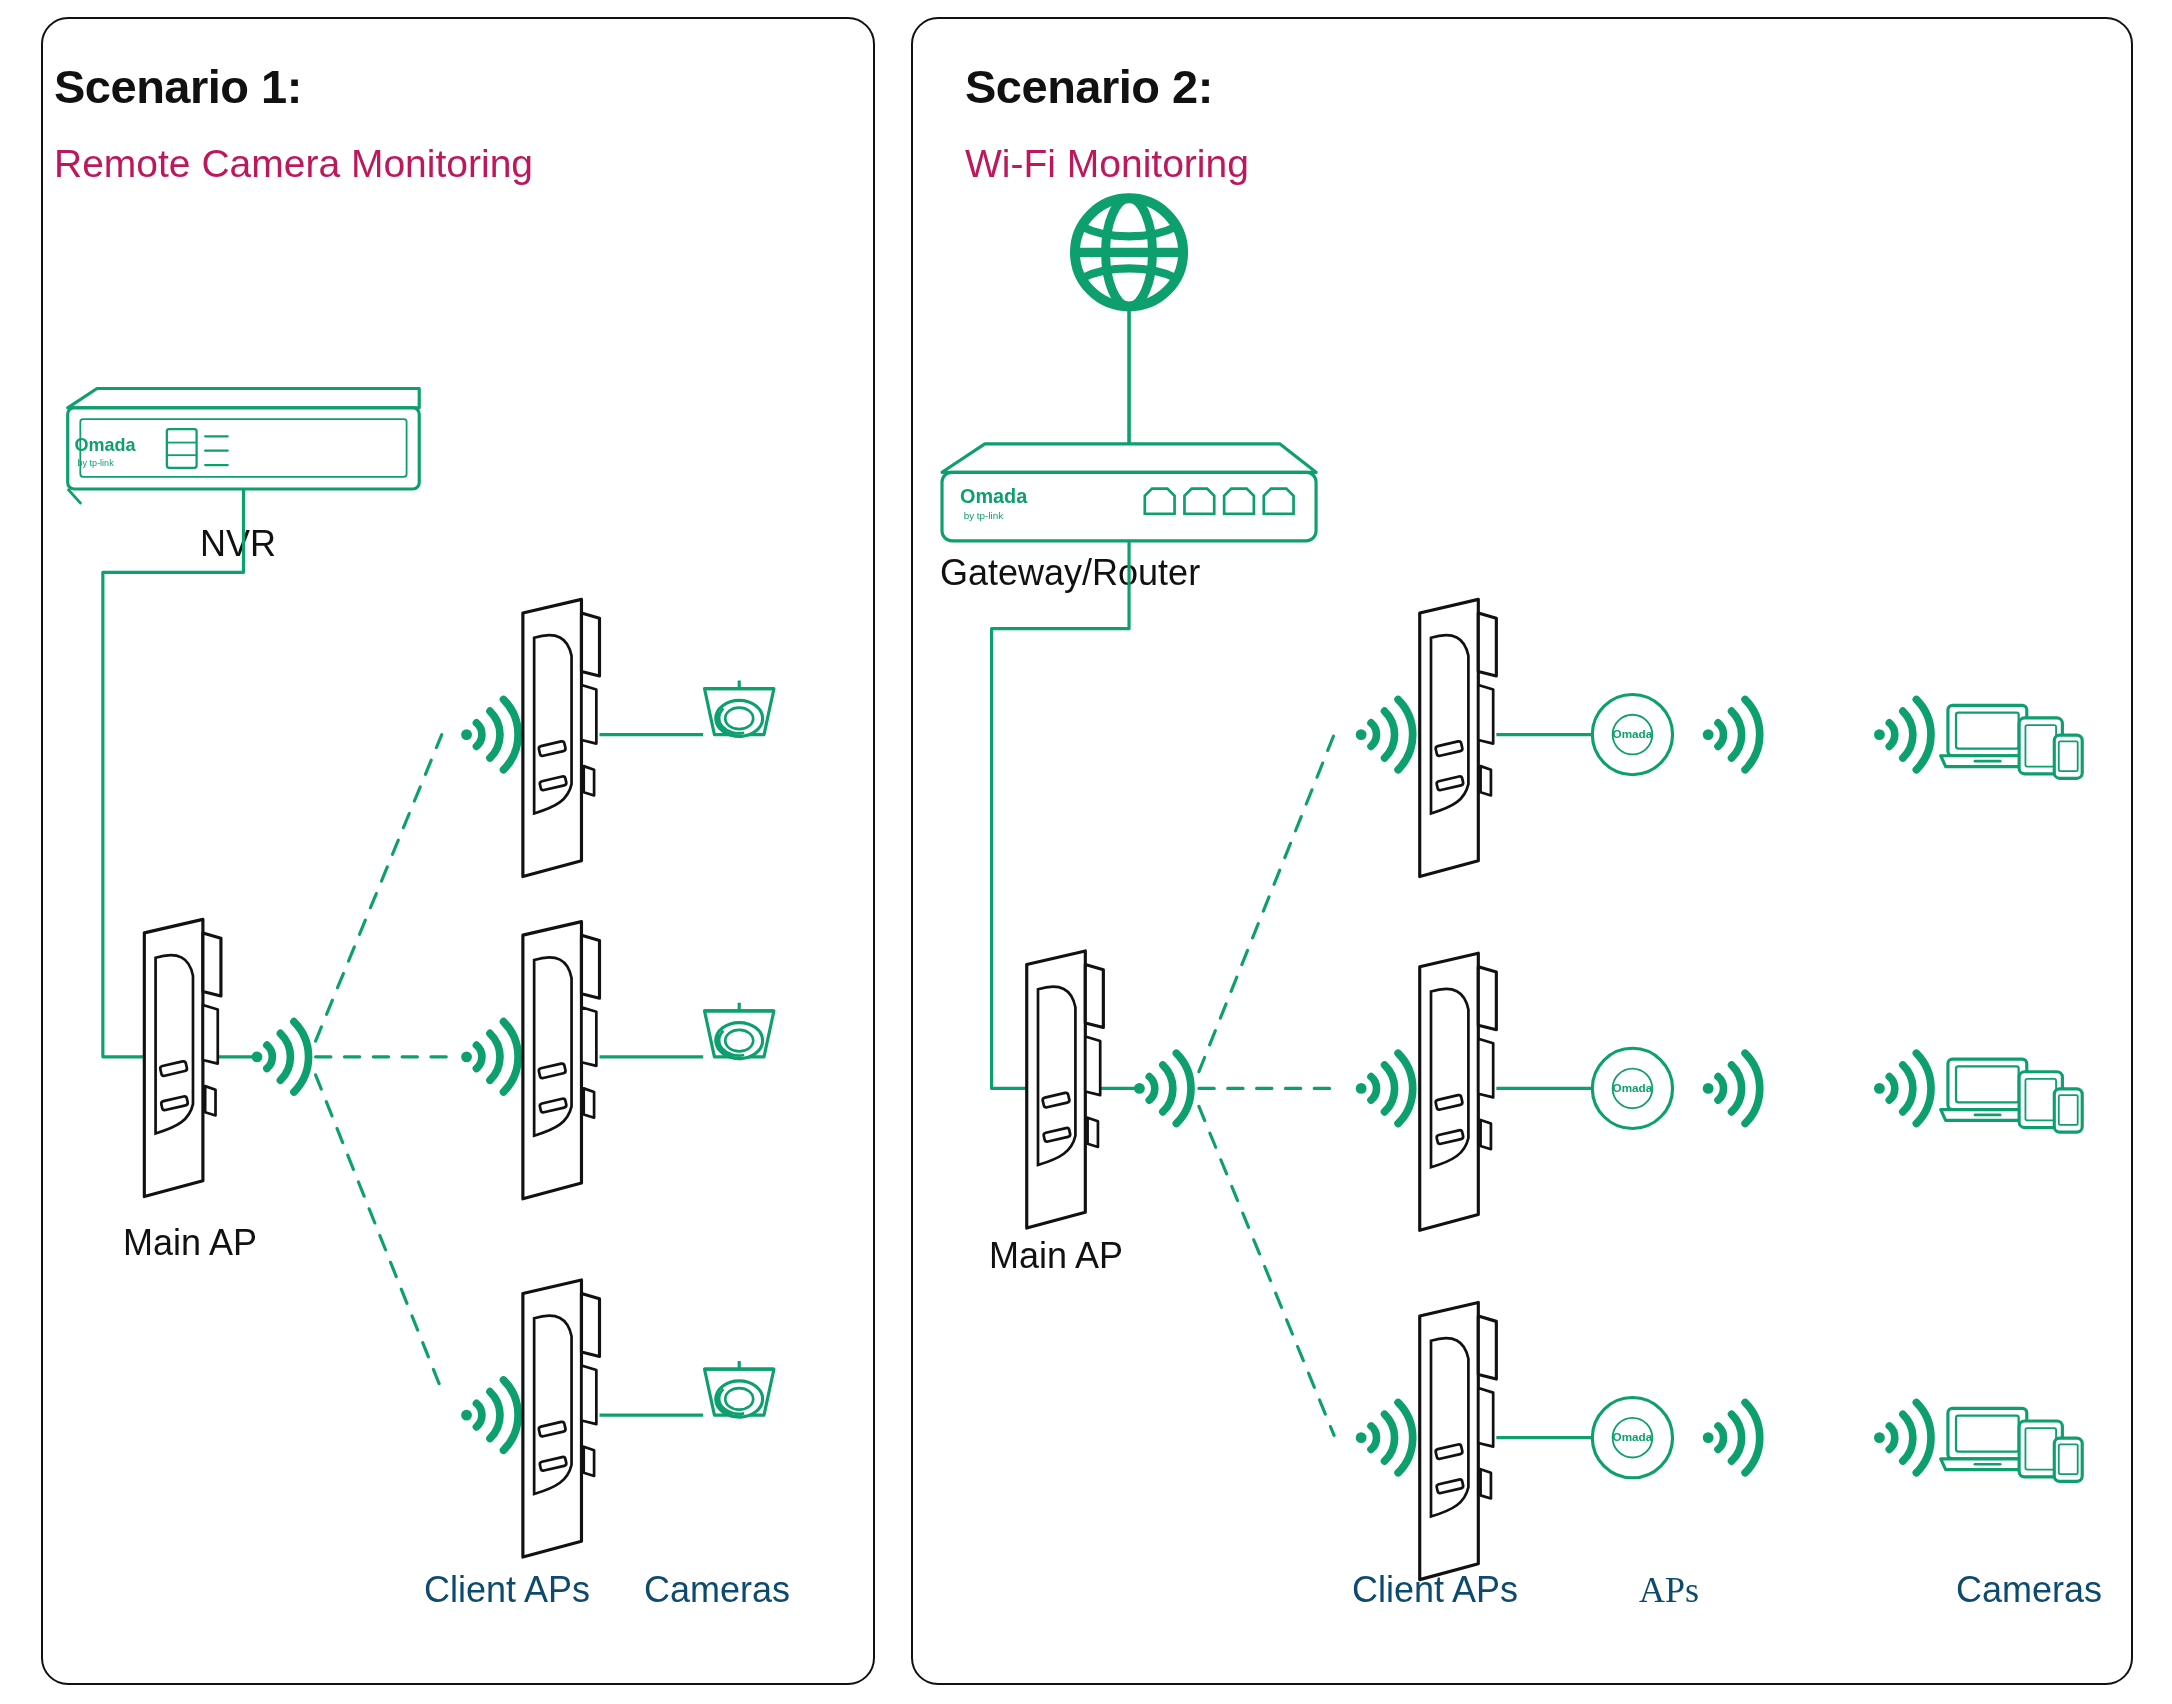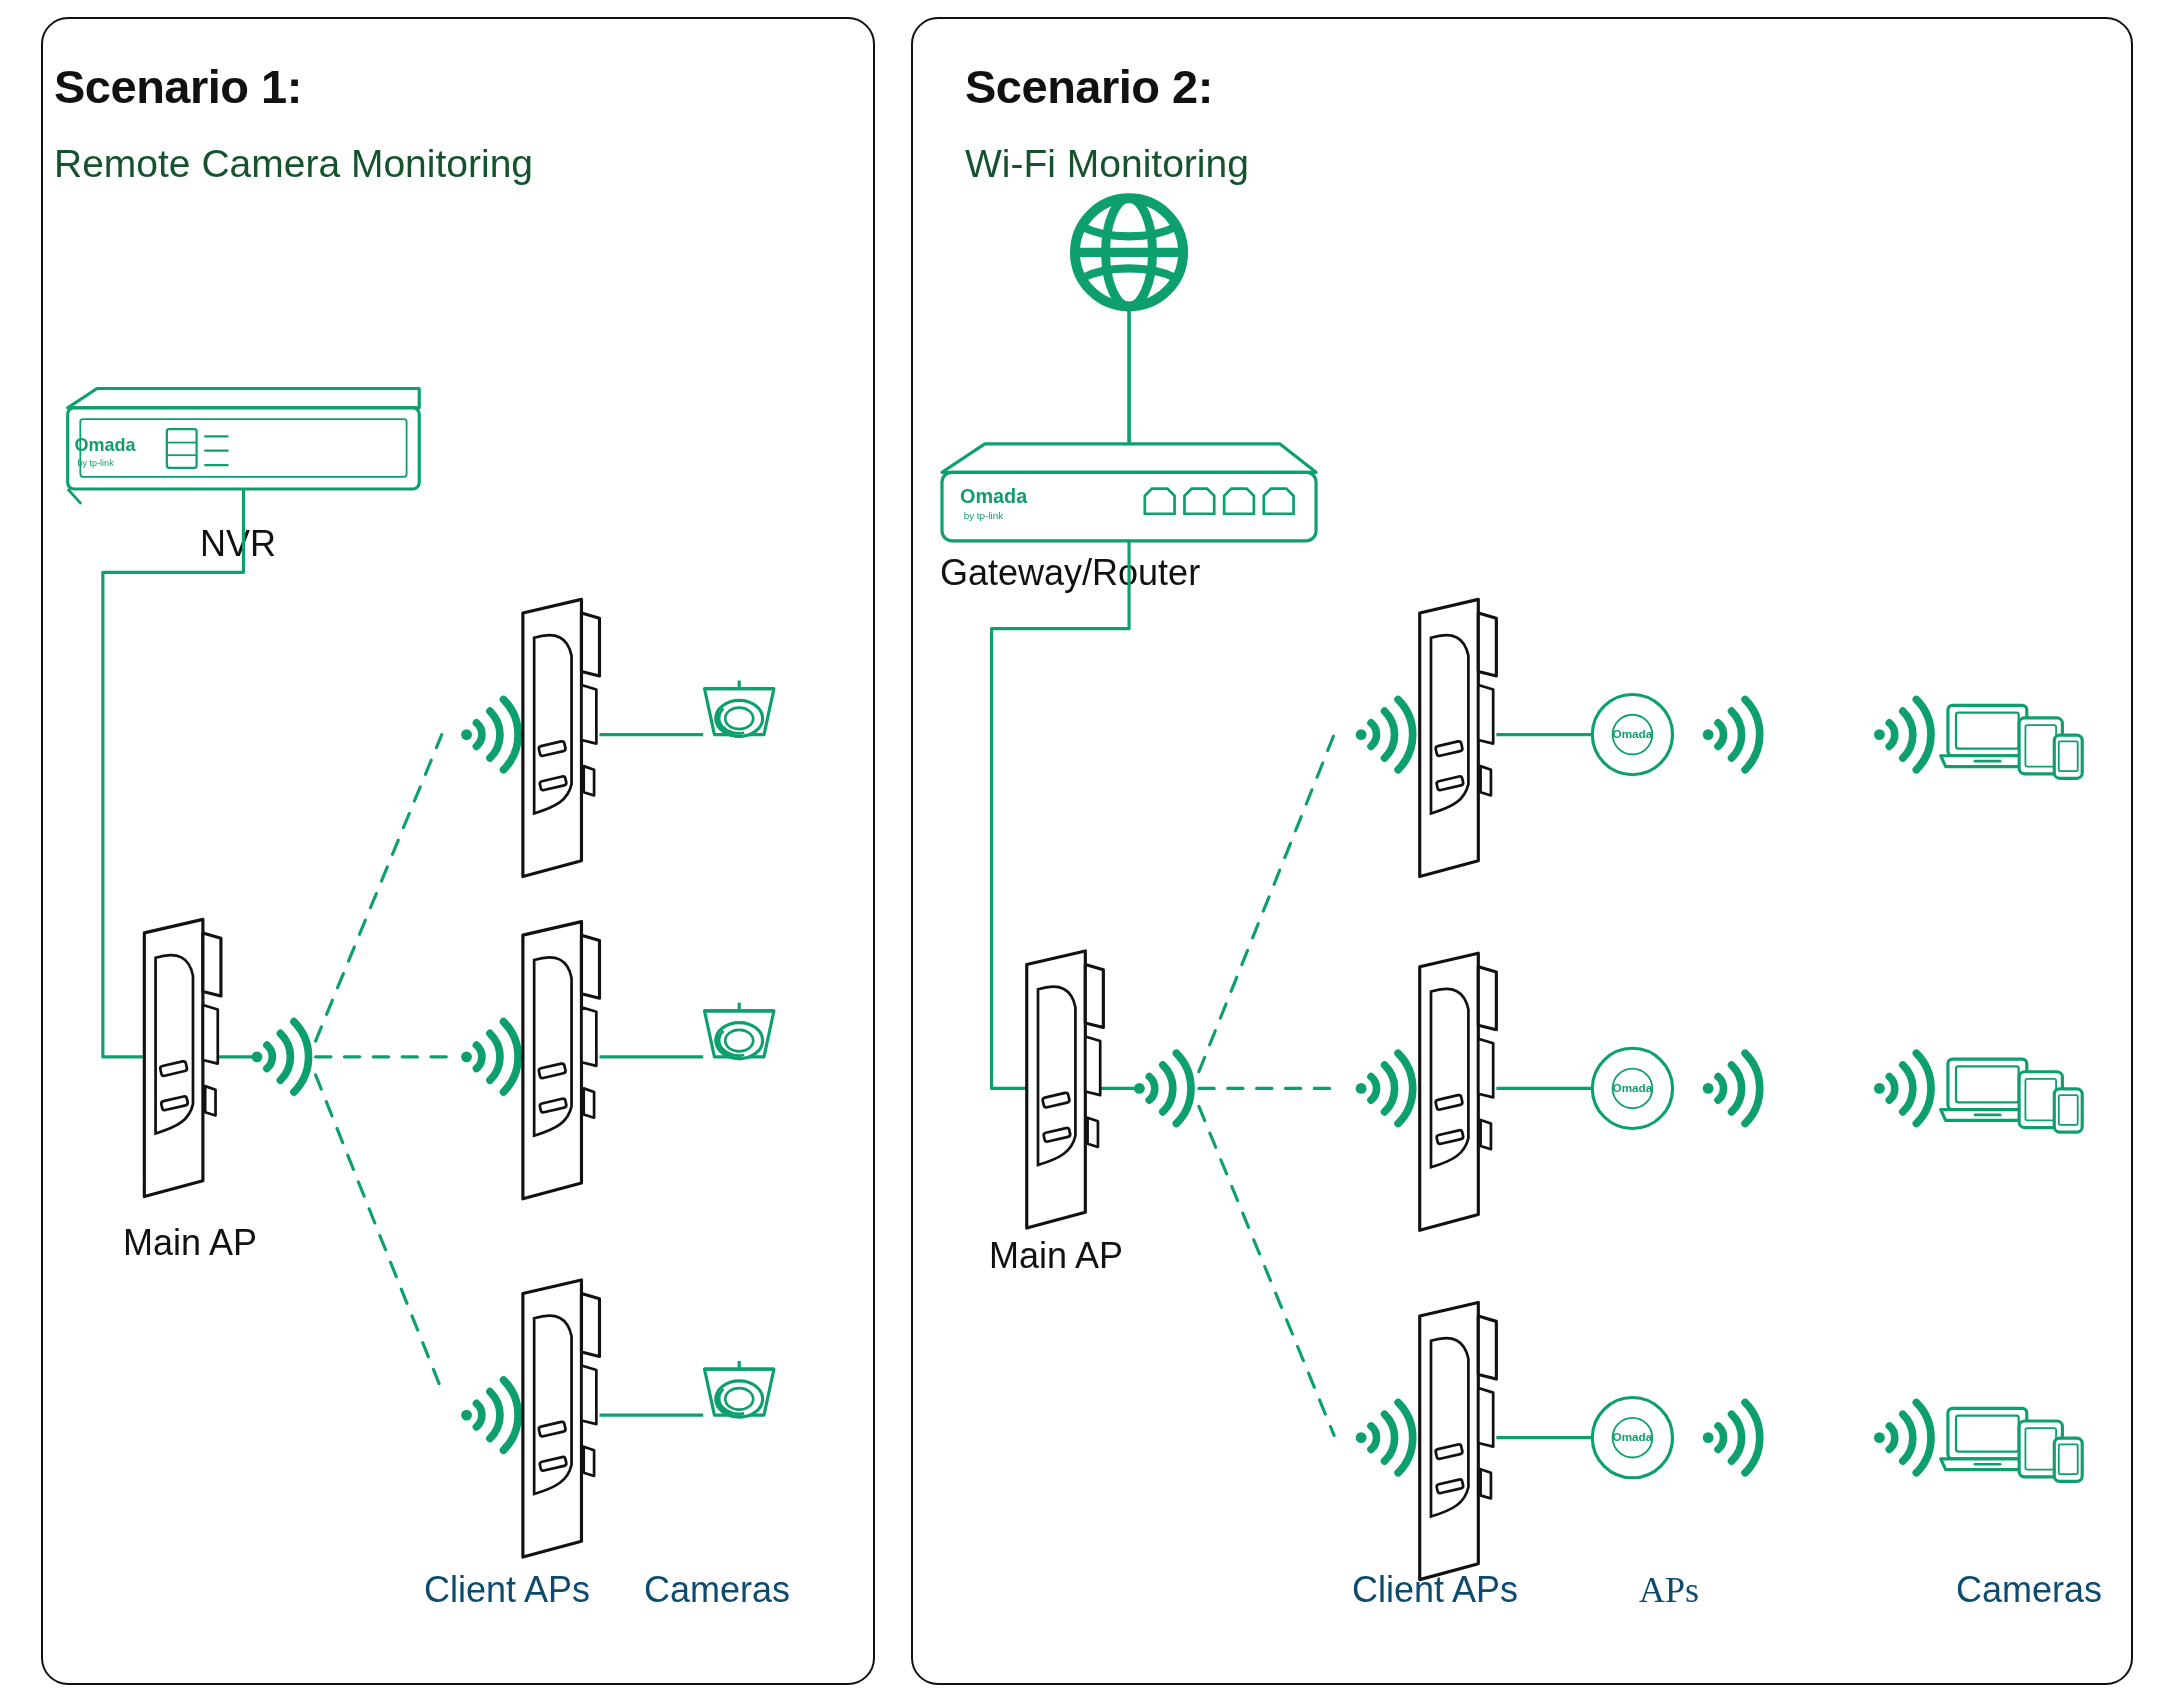--- a/index.html
+++ b/index.html
@@ -34,21 +34,21 @@
     font-size: 47px;
     font-weight: bold;
     letter-spacing: -0.5px;
     color: #111111;
     white-space: nowrap;
   }
   .scenario-sub {
     position: absolute;
     font-size: 39px;
     font-weight: normal;
-    color: #14532d;
+    color: #be185d;
     white-space: nowrap;
   }
   .caption {
     position: absolute;
     font-size: 36px;
     color: #111111;
     white-space: nowrap;
   }
   .bottom-caption {
     position: absolute;

